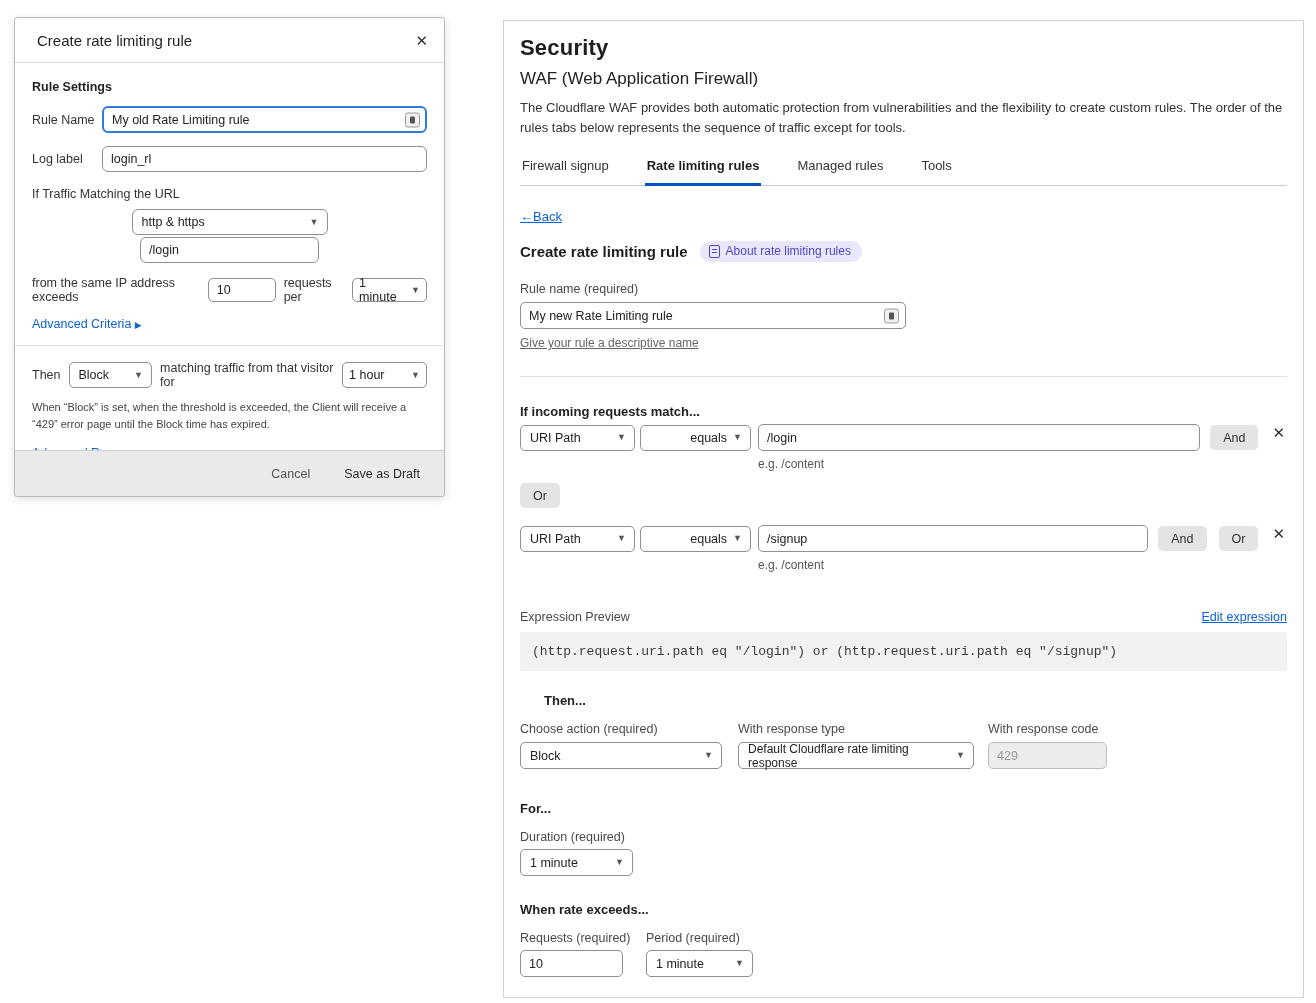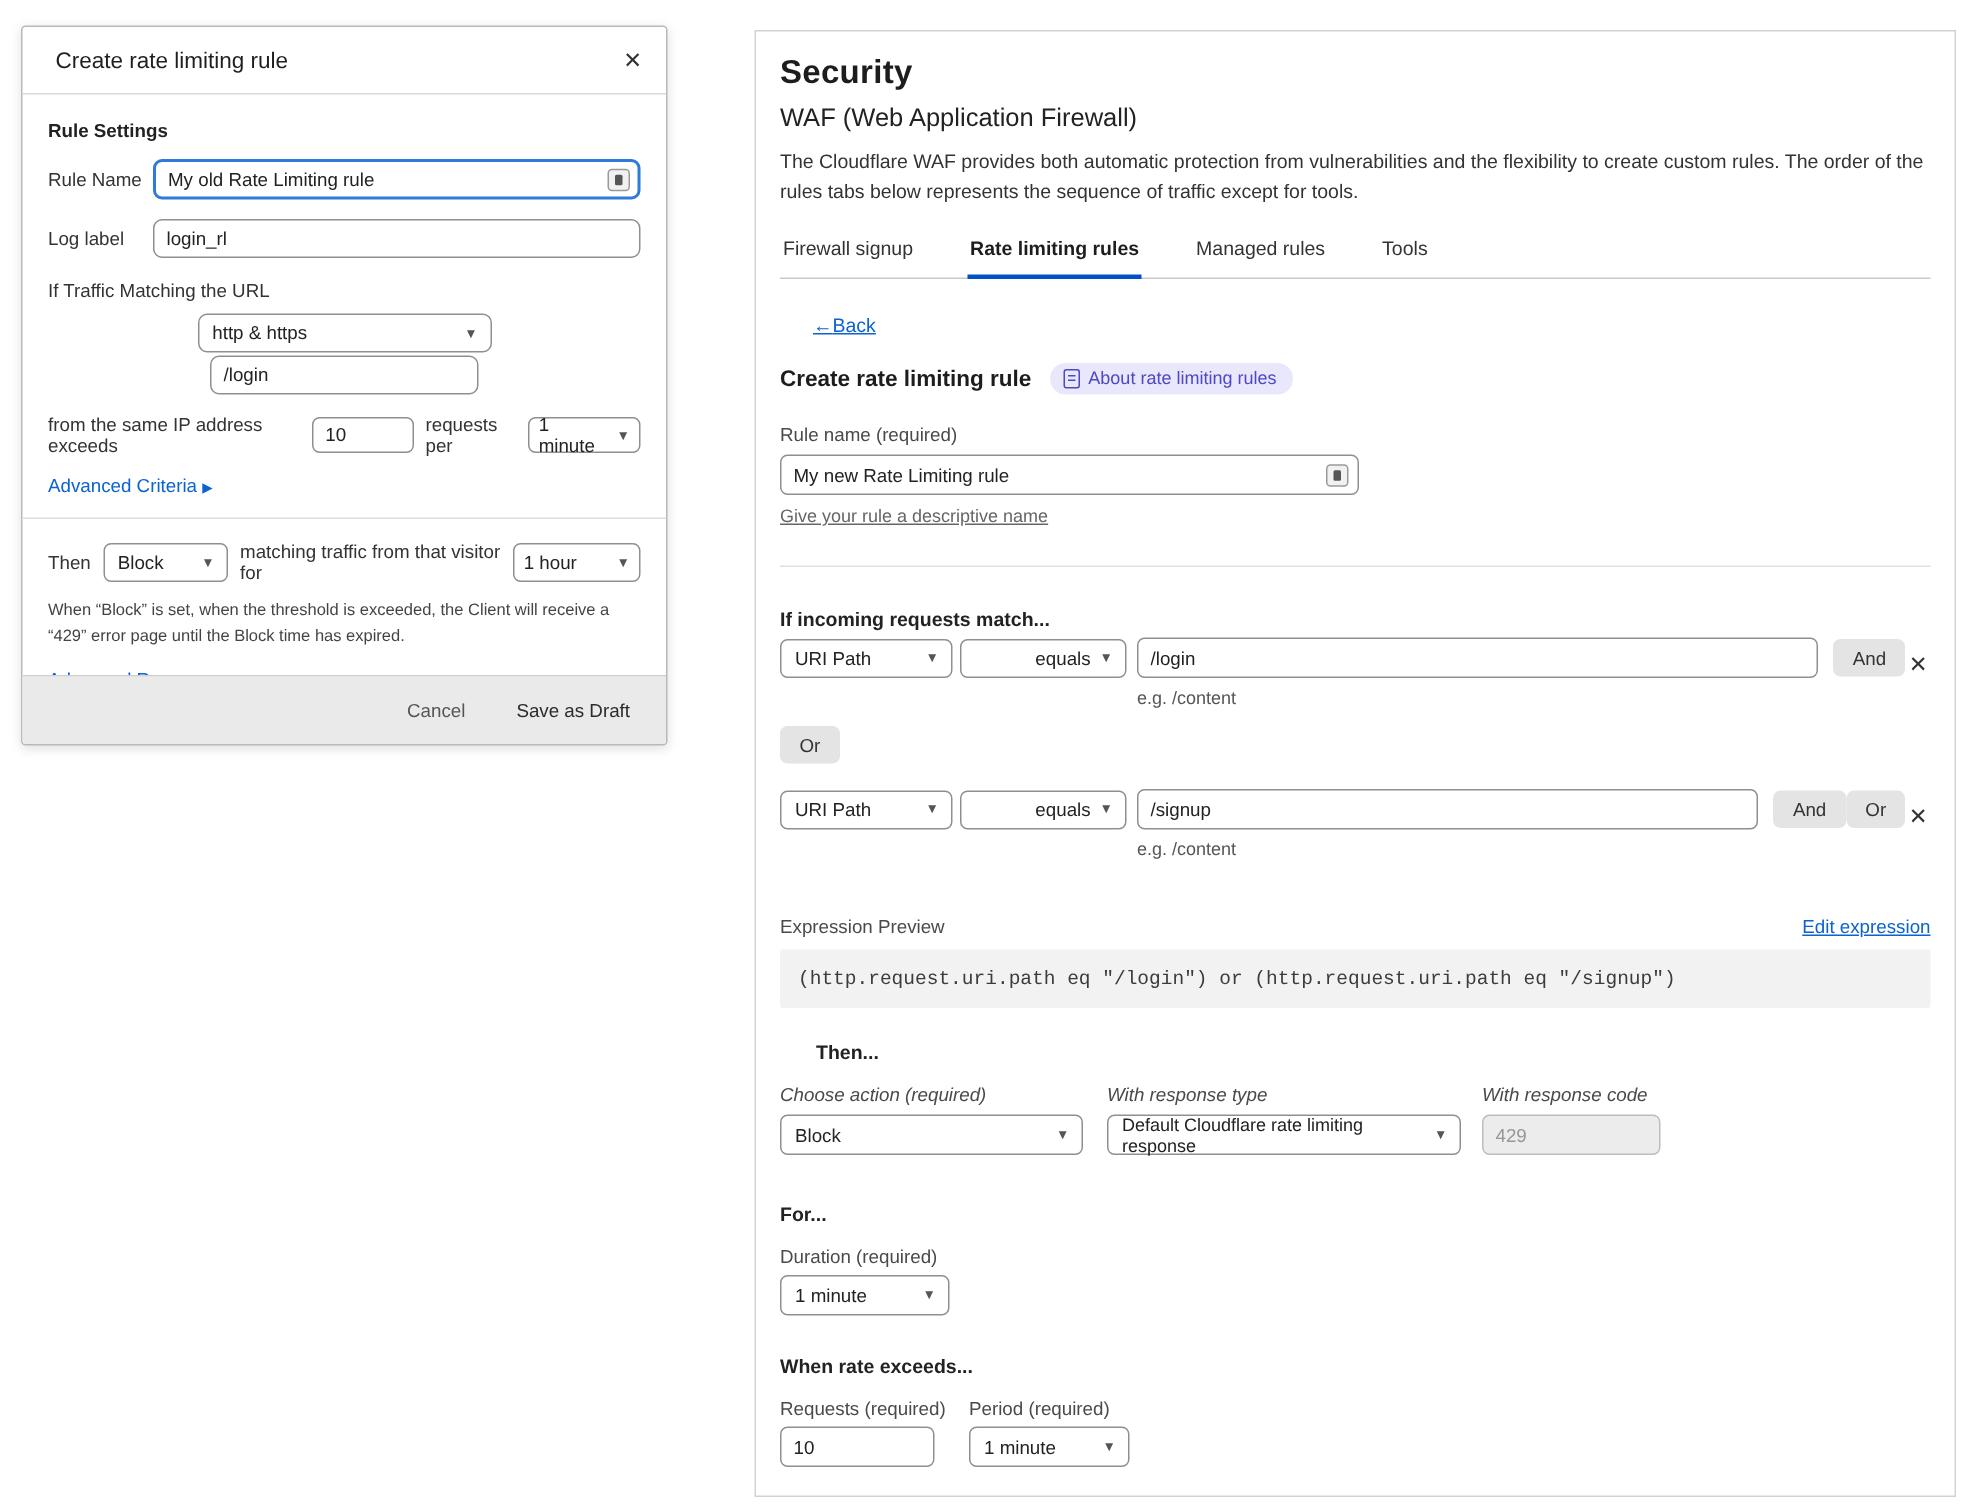--- a/index.html
+++ b/index.html
@@ -61,21 +61,21 @@
     background:#fff; border:1px solid #d2d2d2; padding:14px 16px; overflow:hidden; }
   .sec-title { font-size:22px; font-weight:bold; color:#1d1d1d; letter-spacing:.2px; }
   .sec-sub { font-size:17px; font-weight:normal; color:#222; margin-top:8px; }
   .sec-desc { font-size:13px; color:#333; line-height:1.5; margin-top:9px;
     max-width:770px; }
   .tabs { display:flex; gap:34px; margin-top:17px; border-bottom:1px solid #c9c9c9; }
   .tab { font-size:13px; color:#333; padding:4px 2px 10px 2px; cursor:pointer;
     border-bottom:3px solid transparent; margin-bottom:-1px; }
   .tab.active { font-weight:bold; color:#1d1d1d; border-bottom-color:#0051c3; }
   .back-link { display:inline-block; margin-top:23px; font-size:13px;
-    text-decoration:underline;margin-left:22px; }
+    text-decoration:underline; }
   .form-title-row { display:flex; align-items:center; gap:12px; margin-top:16px; }
   .form-title { font-size:15px; font-weight:bold; color:#1d1d1d; }
   .about-badge { display:inline-flex; align-items:center; gap:6px;
     background:#e9e7fb; color:#4f46c8; border-radius:11px; font-size:12px;
     padding:3px 11px 4px 9px; cursor:pointer; }
   .doc-icon { width:11px; height:13px; border:1.2px solid #4f46c8; border-radius:2px;
     position:relative; display:inline-block; }
   .doc-icon::after { content:""; position:absolute; left:2px; top:3px; width:5px;
     height:1.2px; background:#4f46c8; box-shadow:0 3px 0 #4f46c8; }
   .p-label { font-size:12.5px; color:#4a4a4a; margin-top:20px; }
@@ -83,37 +83,37 @@
   .p-helper { font-size:12px; color:#666; margin-top:7px;text-decoration:underline; }
   .p-divider { border:none; border-top:1px solid #e0e0e0; margin:26px 0 0 0; }
   .match-head { margin-top:27px; }
   .cond-labels { display:flex; margin-top:20px; font-size:12.5px; color:#4a4a4a; }
   .cond-labels .l-field { width:120px; }
   .cond-labels .l-op { width:118px; }
   .cond-row { display:flex; align-items:center; margin-top:5px; gap:0; }
   .cond-row .sel-field { width:115px; margin-right:5px; }
   .cond-row .sel-op { width:111px; margin-right:7px;justify-content:flex-end; }
   .cond-row .val-input { flex:1; }
-  .cond-row .btns { display:flex; align-items:flex-end; gap:0; margin-left:10px; }
+  .cond-row .btns { display:flex; align-items:flex-start; gap:12px; margin-left:10px; }
   .cond-helper { font-size:12px; color:#555; margin:6px 0 0 238px; }
   .or-standalone { margin-top:12px; }
   .row2-gap { margin-top:17px; }
   .expr-row { display:flex; align-items:center; justify-content:space-between;
     margin-top:38px; }
   .expr-label { font-size:12.5px; color:#4a4a4a; }
   .edit-expr { font-size:12.5px; text-decoration:underline; }
   .code-box { margin-top:8px; background:#f2f2f2; border-radius:2px;
     padding:12px 12px; font-family:"Liberation Mono", monospace; font-size:13px;
     color:#3c3c3c; white-space:nowrap; }
   .then-head { margin-top:22px;margin-left:24px; }
   .triple { display:flex; margin-top:14px; }
   .col-action { width:218px; }
   .col-rtype { width:250px; }
   .col-rcode { width:200px; }
-  .triple .field-label { display:block;font-style:italic; }
+  .triple .field-label { display:block; }
   .triple .ctrl { margin-top:6px; }
   .sel-action { width:202px; height:27px; }
   .sel-rtype { width:236px; height:27px; font-size:12px; }
   .code-disabled { width:119px; height:27px; background:#ececec; color:#979797;
     border:1px solid #bdbdbd; }
   .for-head { margin-top:32px; }
   .small-label-row { display:flex; margin-top:14px; }
   .small-ctrl-row { display:flex; margin-top:5px; align-items:center; }
   .sel-duration { width:113px; height:27px; }
   .req-col { width:113px; margin-right:13px; }

